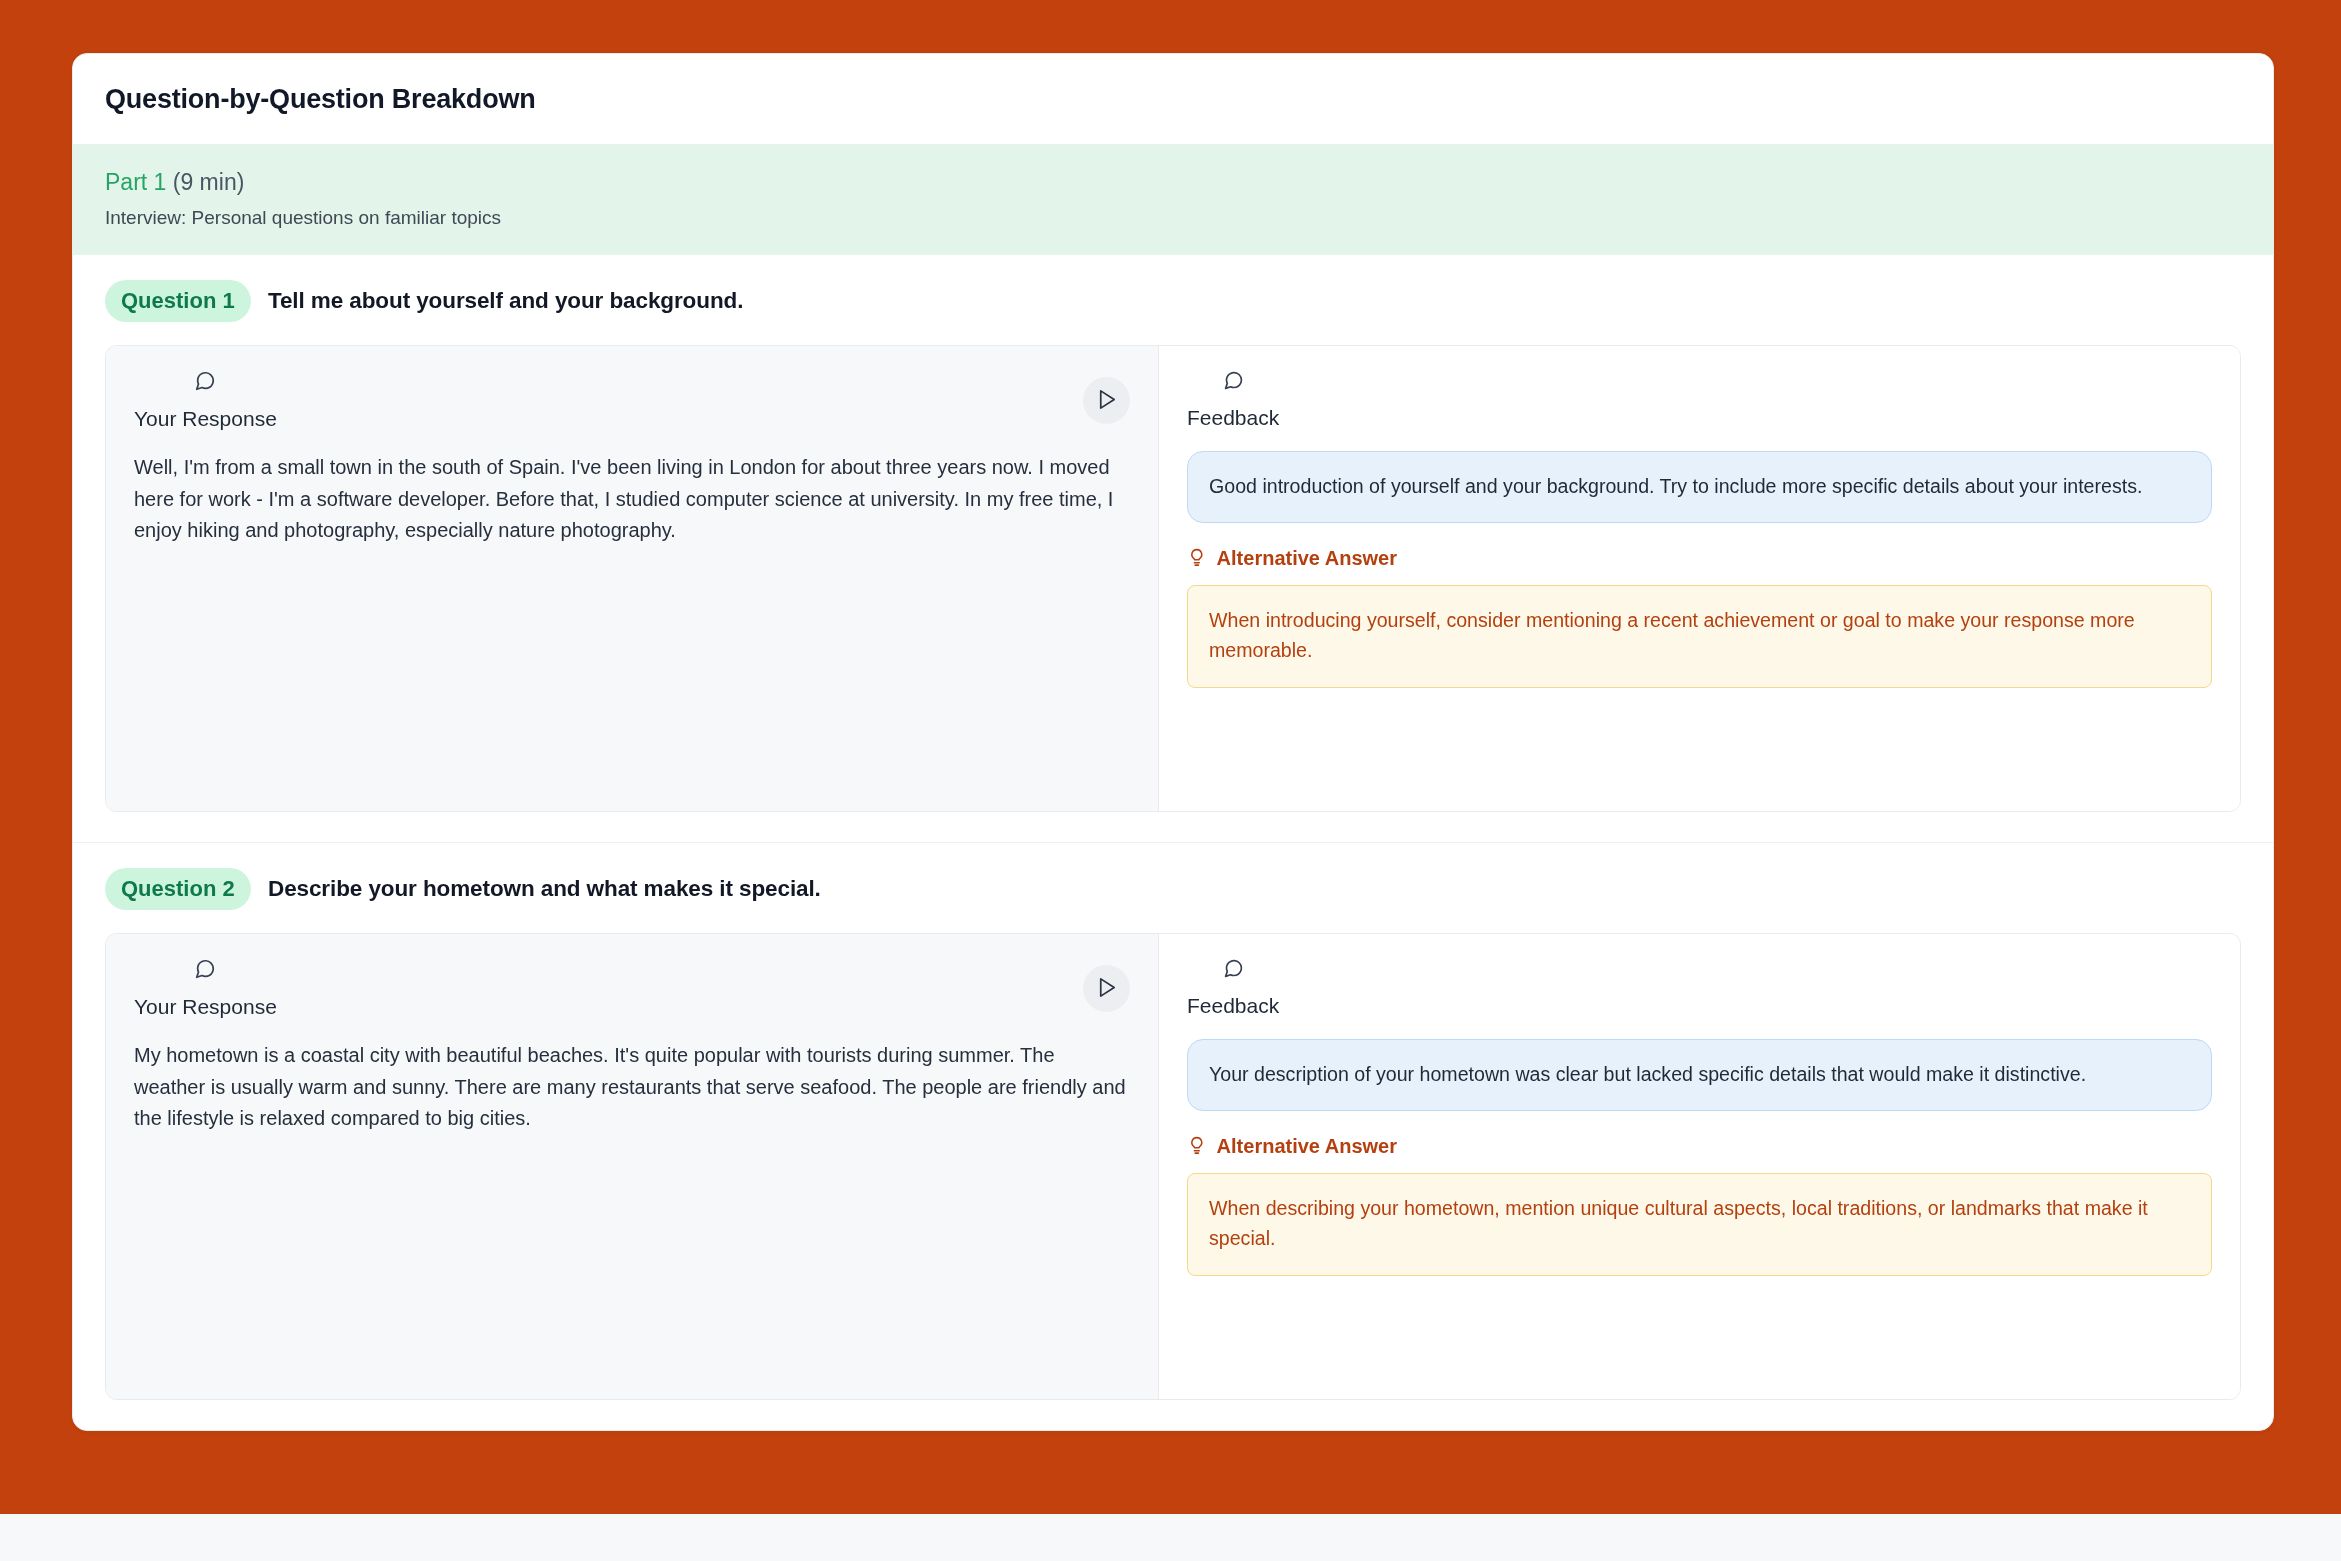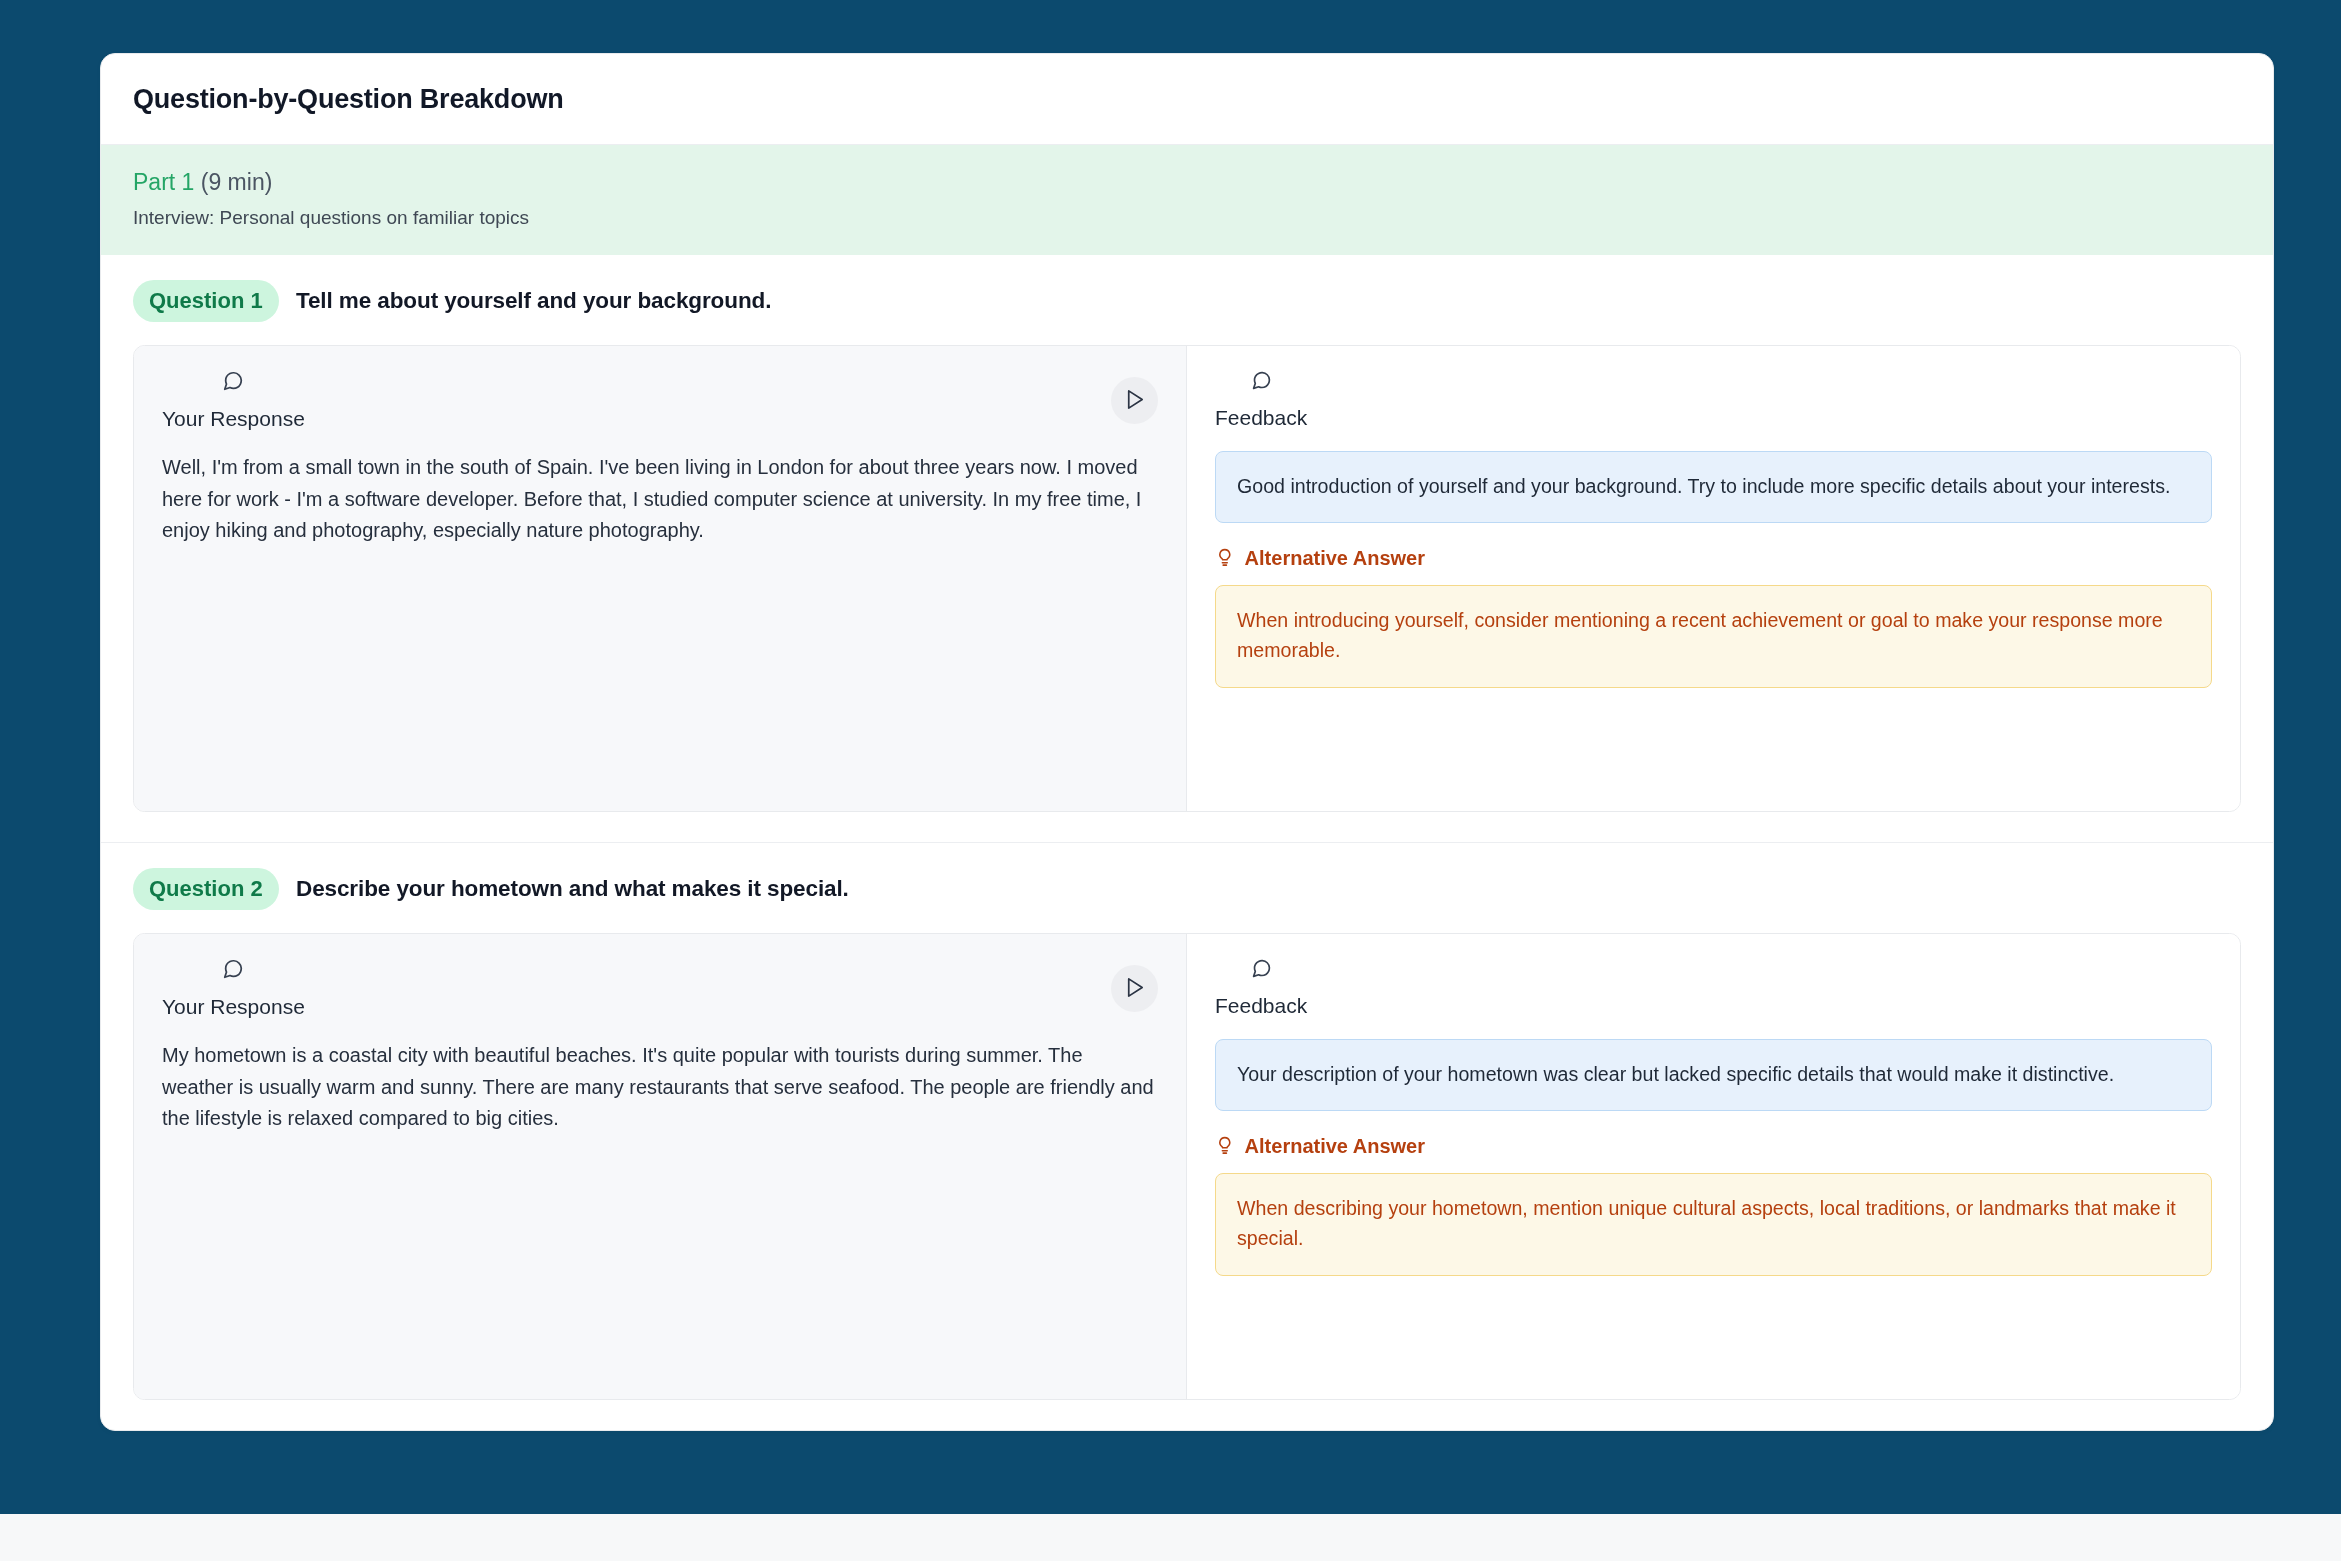--- a/index.html
+++ b/index.html
@@ -8,22 +8,22 @@
     width: 2342px;
     height: 1562px;
     background: #f7f8f9;
     font-family: "Liberation Sans", sans-serif;
     -webkit-font-smoothing: antialiased;
   }
 
   .page {
     width: 2342px;
     height: 1514px;
-    background: #0c4a6e;
-    padding: 53px 68px 68px 100px;
+    background: #c2410c;
+    padding: 53px 68px 68px 72px;
   }
 
   .card {
     background: #ffffff;
     border: 1.2px solid #e8eaed;
     border-radius: 15px;
     overflow: hidden;
     box-shadow: 0 1.7px 5.8px rgba(16,24,40,0.035);
   }
 
@@ -148,21 +148,21 @@
   .response-text {
     font-size: 20px;
     line-height: 1.58;
     color: #262f3d;
   }
 
   
   .feedback-box {
     background: #e7f1fc;
     border: 1.2px solid #bcd9f5;
-    border-radius: 8px;
+    border-radius: 16px;
     padding: 19.6px 21px 21px 21px;
     font-size: 19.6px;
     line-height: 1.52;
     color: #1f2937;
   }
 
   .alt-head {
     display: flex;
     align-items: center;
     gap: 10px;

